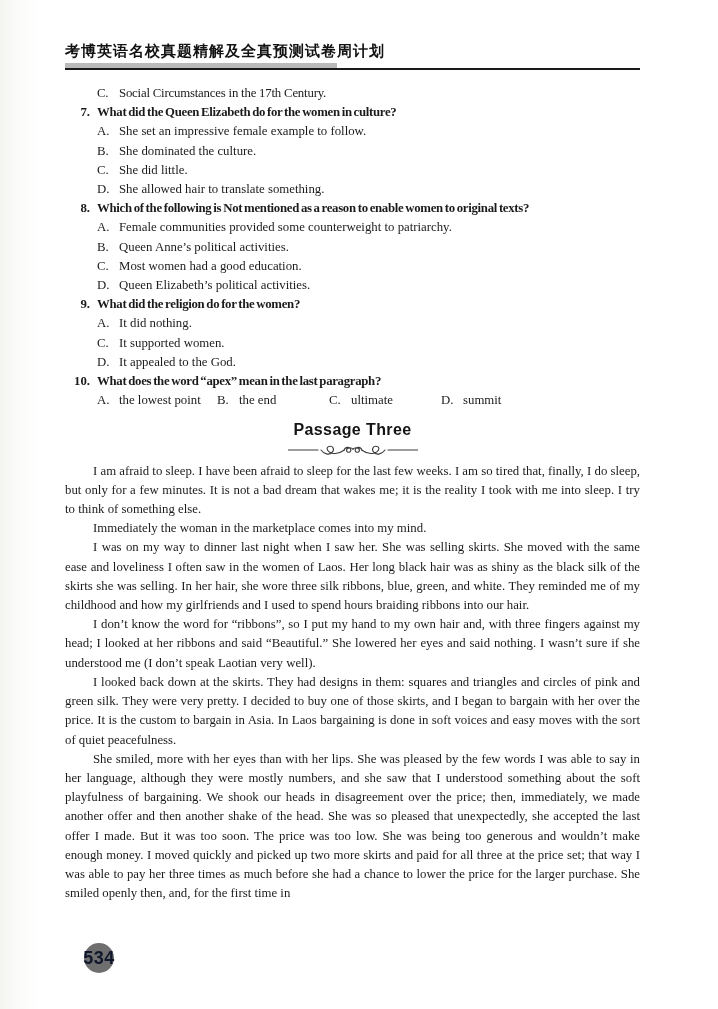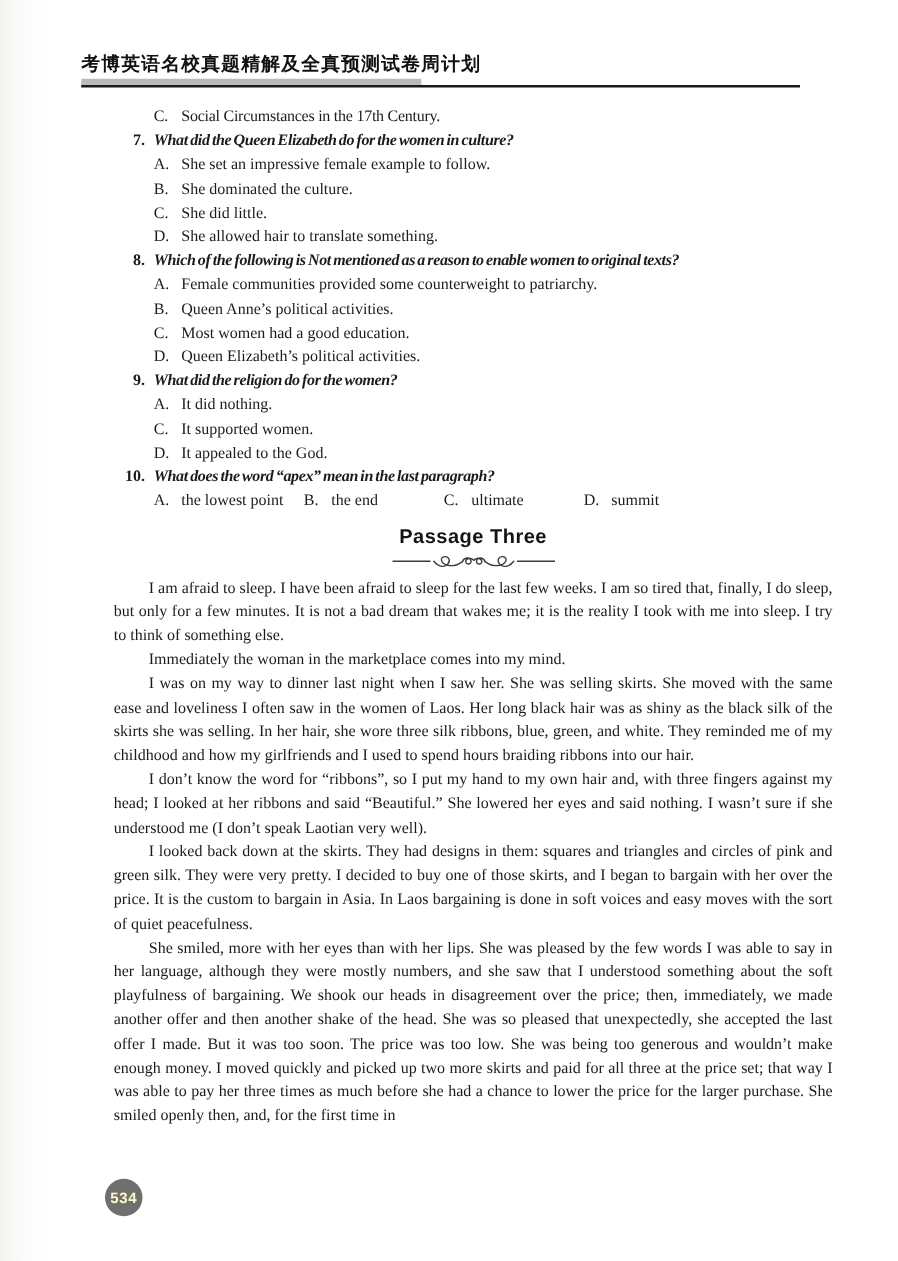--- a/index.html
+++ b/index.html
@@ -26,32 +26,32 @@
     letter-spacing: 1px;
     color: #121212;
   }
   .header-rule { position: relative; margin-top: 2px; height: 9px; }
   .header-rule .accent { position: absolute; left: 0; top: 0; width: 272px; height: 6px; background: #bababa; }
   .header-rule .line { position: absolute; left: 0; top: 5px; width: 100%; height: 2px; background: #1a1a1a; }
 
   
   .content {
     position: absolute; left: 65px; top: 84px; width: 575px;
-    font-size: 12.8px; line-height: 19.2px; margin-left: 26px;
+    font-size: 12.8px; line-height: 19.2px;
   }
 
   
   .carryover-row { display: flex; padding-left: 32px; }
   .co-option { flex: 0 0 auto; letter-spacing: -0.2px; }
   .co-first { margin-right: 18px; }
 
   
   .q-stem-line { white-space: nowrap; }
   .q-num { display: inline-block; width: 25px; text-align: right; font-weight: 700; }
-  .q-stem { font-weight: 700; margin-left: 7px; letter-spacing: -0.3px; word-spacing: -1px; font-style: italic; }
+  .q-stem { font-weight: 700; margin-left: 7px; letter-spacing: -0.3px; word-spacing: -1px; }
   .q-options { margin-left: 32px; }
   .opt-label { display: inline-block; width: 22px; }
   .q-options-inline { display: flex; margin-left: 32px; }
   .io { flex: 0 0 auto; }
   .io-0 { width: 120px; }
   .io-1 { width: 112px; }
   .io-2 { width: 112px; }
 
   
   .passage-head { margin-top: 10px; text-align: center; }
@@ -67,23 +67,23 @@
   .ornament svg { display: inline-block; }
 
   
   .passage-body { margin-top: 4px; }
   .para { margin: 0; text-align: justify; text-indent: 28px; }
 
   
   .page-badge {
     position: absolute; left: 84px; top: 943px;
     width: 30px; height: 30px; border-radius: 50%;
-    background: #6f6f6f; color: #fef9c3;
+    background: #6f6f6f; color: #0f172a;
     font-family: "Liberation Sans", sans-serif;
-    font-size: 12px; font-weight: 700; letter-spacing: 0.5px;
+    font-size: 18px; font-weight: 700; letter-spacing: 0.5px;
     display: flex; align-items: center; justify-content: center;
   }
 </style>
 </head>
 <body>
 
 <div class="page">
 
   <div class="header">
     <div class="header-title">考博英语名校真题精解及全真预测试卷周计划</div>

